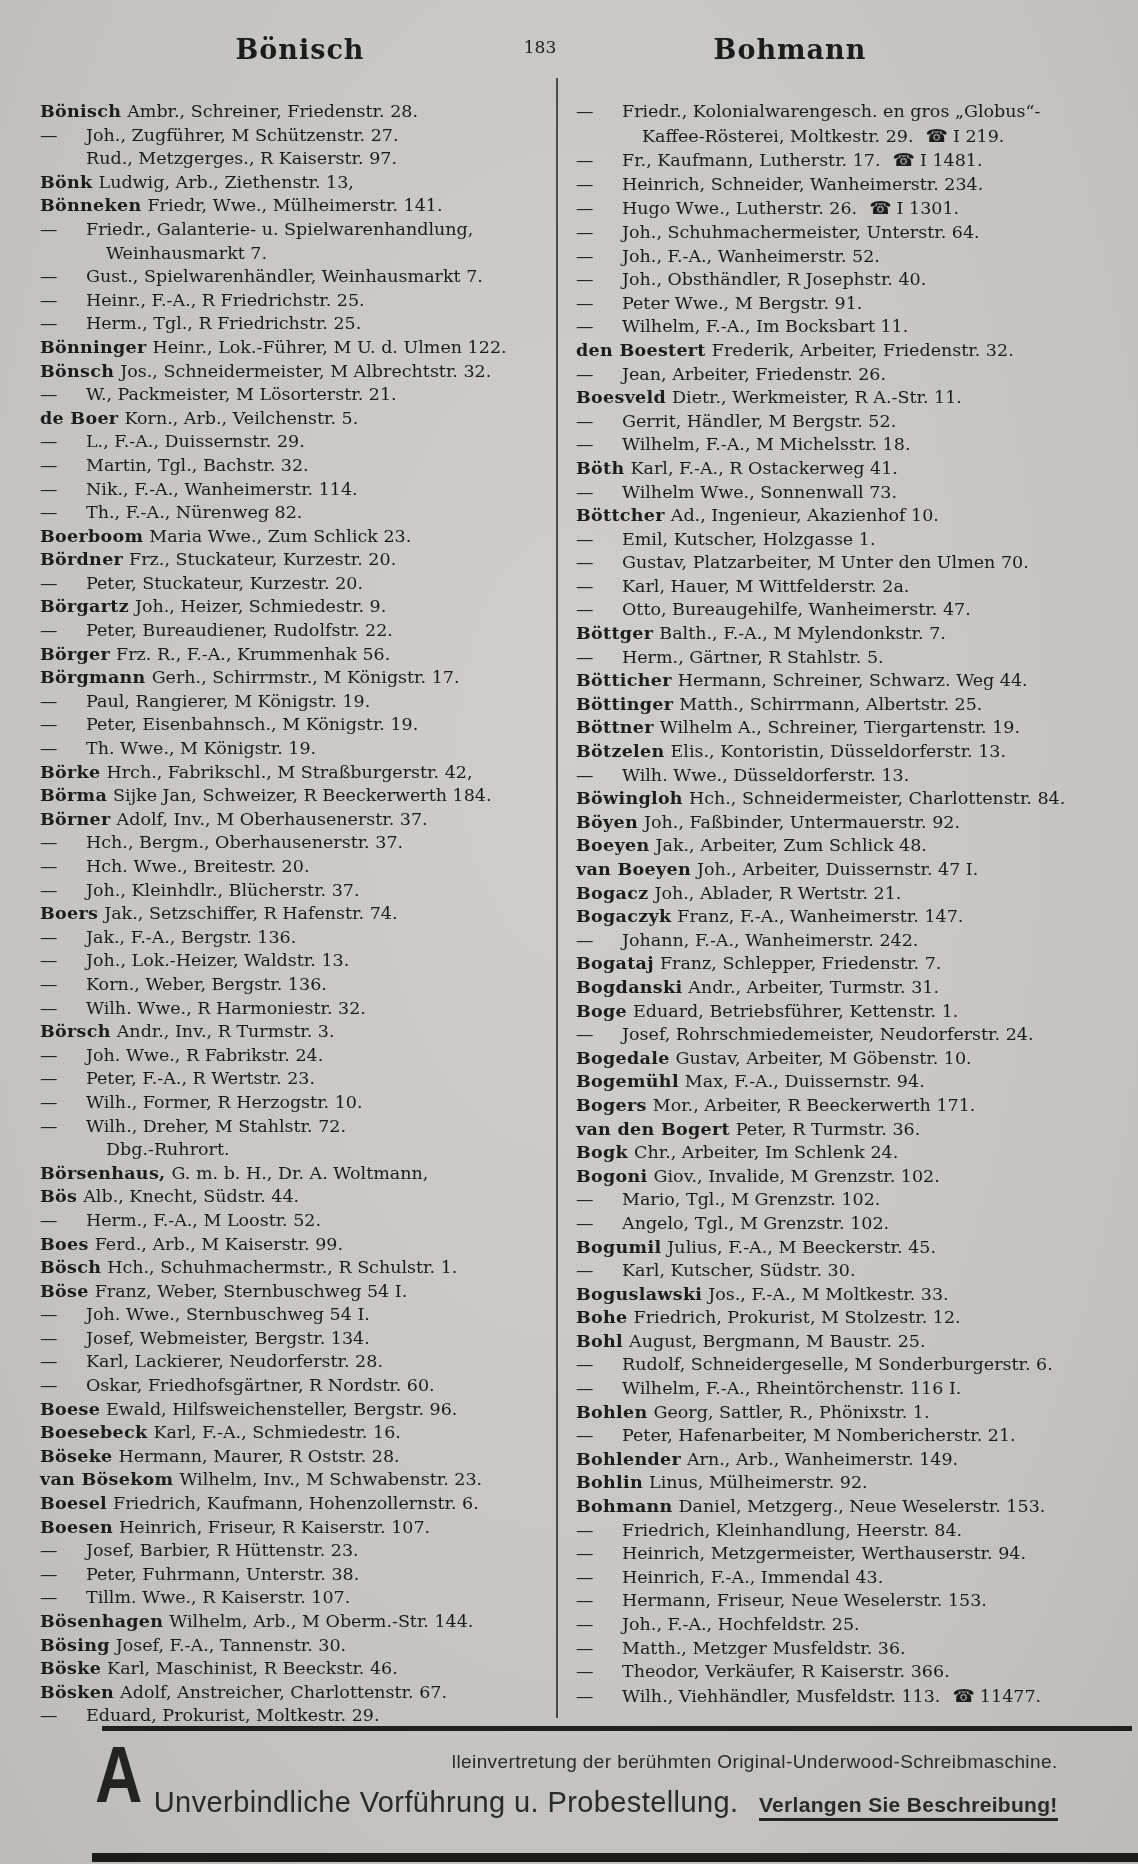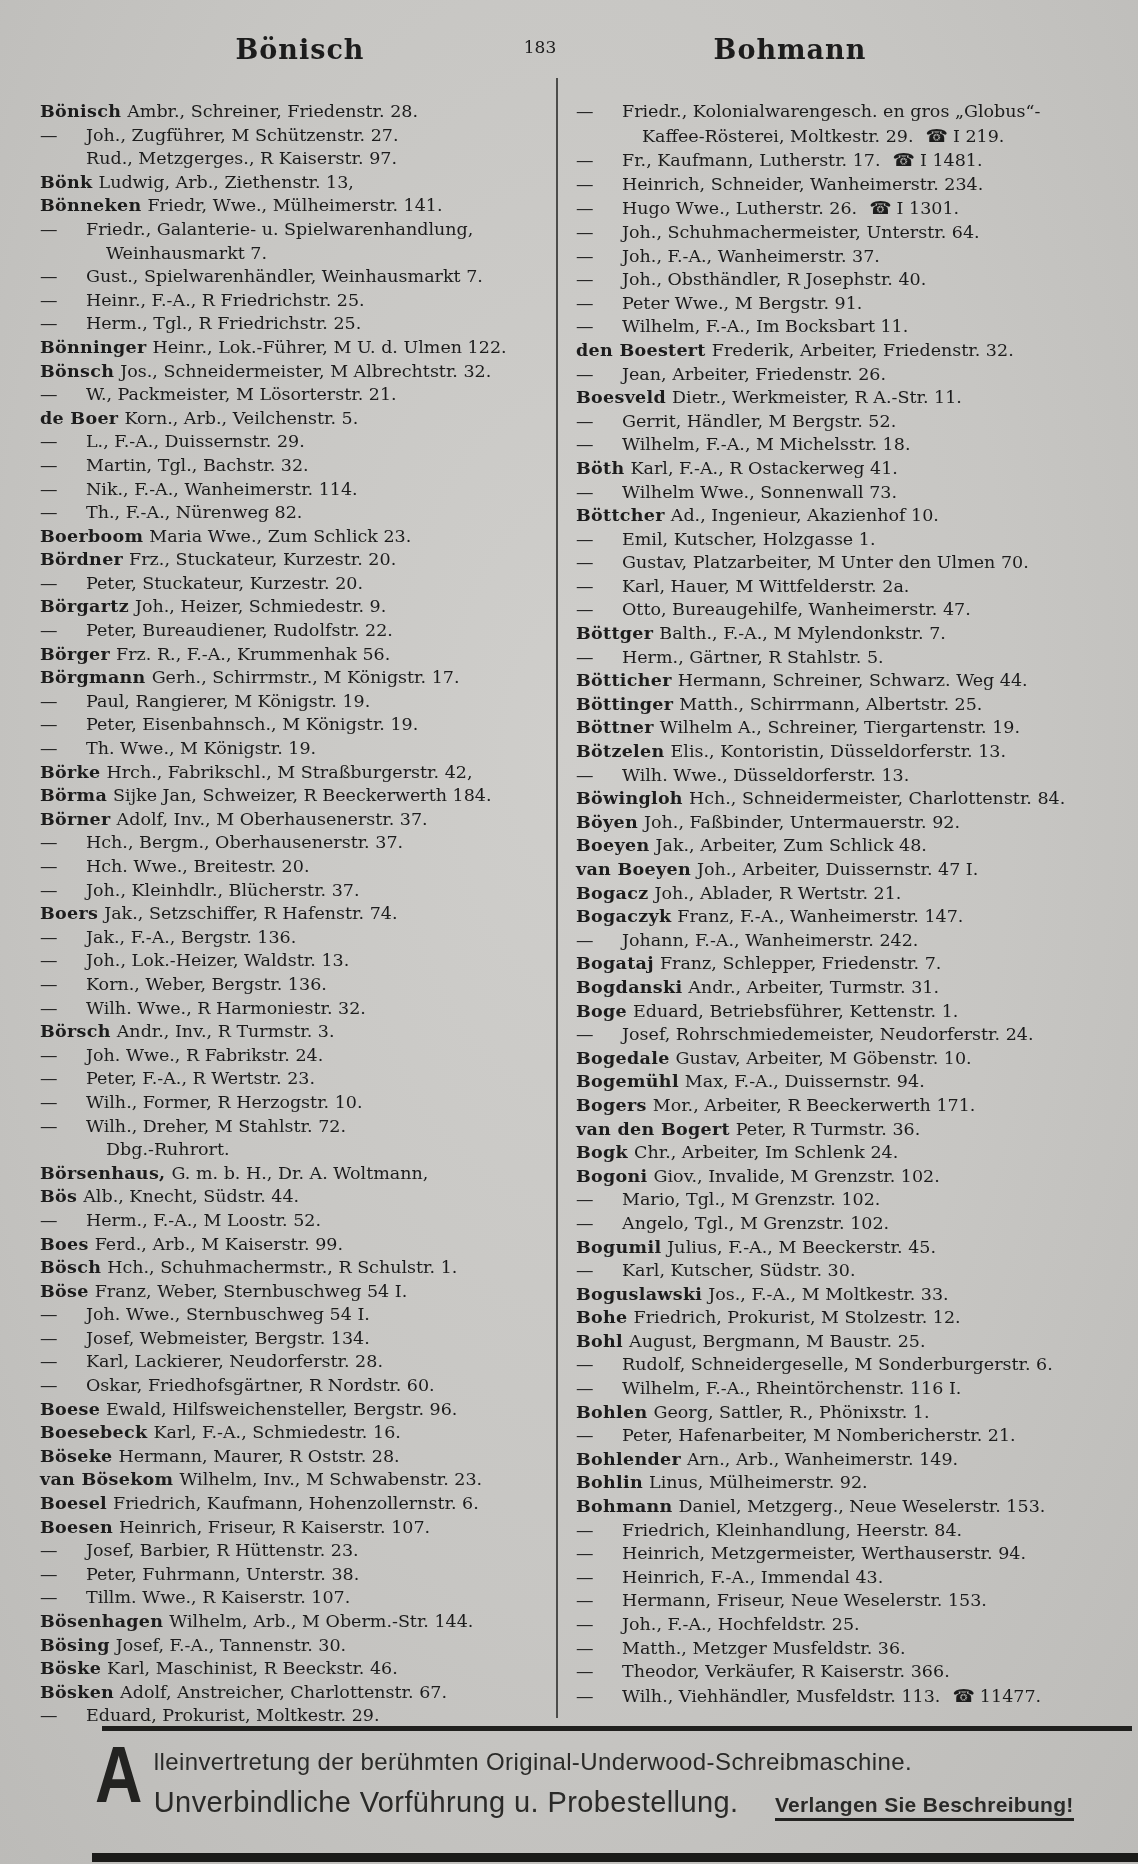--- a/index.html
+++ b/index.html
@@ -20,23 +20,23 @@
   .lead{display:inline-block;width:46px;}
   .sname{font-weight:bold;margin-right:6px;letter-spacing:0.3px;}
   .wrapline{padding-left:66px;}
   .phone{margin-left:12px;white-space:nowrap;}
   .ph-icon{margin-right:5px;font-size:18px;}
   .rule-top{position:absolute;left:102px;top:1726px;width:1030px;height:5px;background:#20201e;}
   .ad{position:absolute;left:95px;top:1742px;width:1020px;display:flex;align-items:flex-start;
       font-family:"Liberation Sans", sans-serif;color:#2a2a28;}
   .ad-initial{font-weight:bold;font-size:80px;line-height:66px;margin-right:4px;letter-spacing:-3px;
       transform:scaleX(0.82);transform-origin:left top;color:#232321;}
-  .ad-line1{font-size:24px;line-height:40px;letter-spacing:0.4px;}
+  .ad-line1{font-size:19px;line-height:40px;letter-spacing:0.4px;text-align:right;}
   .ad-line2{font-size:29px;line-height:40px;letter-spacing:0.4px;}
-  .ad-cta{font-size:21px;font-weight:bold;letter-spacing:0.3px;margin-left:28px;
+  .ad-cta{font-size:21px;font-weight:bold;letter-spacing:0.3px;margin-left:12px;
       border-bottom:3px solid #232321;padding-bottom:2px;}
   .bottom-band{position:absolute;left:92px;bottom:2px;width:1046px;height:9px;background:#1b1b19;}
 </style>
 </head>
 <body>
 
 <div id="hdr-left" class="hdr-word">Bönisch</div>
 <div id="hdr-page">183</div>
 <div id="hdr-right" class="hdr-word">Bohmann</div>
 
@@ -113,21 +113,21 @@
     <div class="entry"><span class="sname">Bösken</span><span class="etext">Adolf, Anstreicher, Charlottenstr. 67.</span></div>
     <div class="entry"><span class="lead">—</span><span class="etext">Eduard, Prokurist, Moltkestr. 29.</span></div>
   </div>
 <div id="col-right" class="col">
     <div class="entry"><span class="lead">—</span><span class="etext">Friedr., Kolonialwarengesch. en gros „Globus“-</span></div>
     <div class="entry wrapline"><span class="etext">Kaffee-Rösterei, Moltkestr. 29.</span><span class="phone"><span class="ph-icon">☎</span><span class="ph-num">I 219.</span></span></div>
     <div class="entry"><span class="lead">—</span><span class="etext">Fr., Kaufmann, Lutherstr. 17.</span><span class="phone"><span class="ph-icon">☎</span><span class="ph-num">I 1481.</span></span></div>
     <div class="entry"><span class="lead">—</span><span class="etext">Heinrich, Schneider, Wanheimerstr. 234.</span></div>
     <div class="entry"><span class="lead">—</span><span class="etext">Hugo Wwe., Lutherstr. 26.</span><span class="phone"><span class="ph-icon">☎</span><span class="ph-num">I 1301.</span></span></div>
     <div class="entry"><span class="lead">—</span><span class="etext">Joh., Schuhmachermeister, Unterstr. 64.</span></div>
-    <div class="entry"><span class="lead">—</span><span class="etext">Joh., F.-A., Wanheimerstr. 37.</span></div>
+    <div class="entry"><span class="lead">—</span><span class="etext">Joh., F.-A., Wanheimerstr. 52.</span></div>
     <div class="entry"><span class="lead">—</span><span class="etext">Joh., Obsthändler, R Josephstr. 40.</span></div>
     <div class="entry"><span class="lead">—</span><span class="etext">Peter Wwe., M Bergstr. 91.</span></div>
     <div class="entry"><span class="lead">—</span><span class="etext">Wilhelm, F.-A., Im Bocksbart 11.</span></div>
     <div class="entry"><span class="sname">den Boestert</span><span class="etext">Frederik, Arbeiter, Friedenstr. 32.</span></div>
     <div class="entry"><span class="lead">—</span><span class="etext">Jean, Arbeiter, Friedenstr. 26.</span></div>
     <div class="entry"><span class="sname">Boesveld</span><span class="etext">Dietr., Werkmeister, R A.-Str. 11.</span></div>
     <div class="entry"><span class="lead">—</span><span class="etext">Gerrit, Händler, M Bergstr. 52.</span></div>
     <div class="entry"><span class="lead">—</span><span class="etext">Wilhelm, F.-A., M Michelsstr. 18.</span></div>
     <div class="entry"><span class="sname">Böth</span><span class="etext">Karl, F.-A., R Ostackerweg 41.</span></div>
     <div class="entry"><span class="lead">—</span><span class="etext">Wilhelm Wwe., Sonnenwall 73.</span></div>

